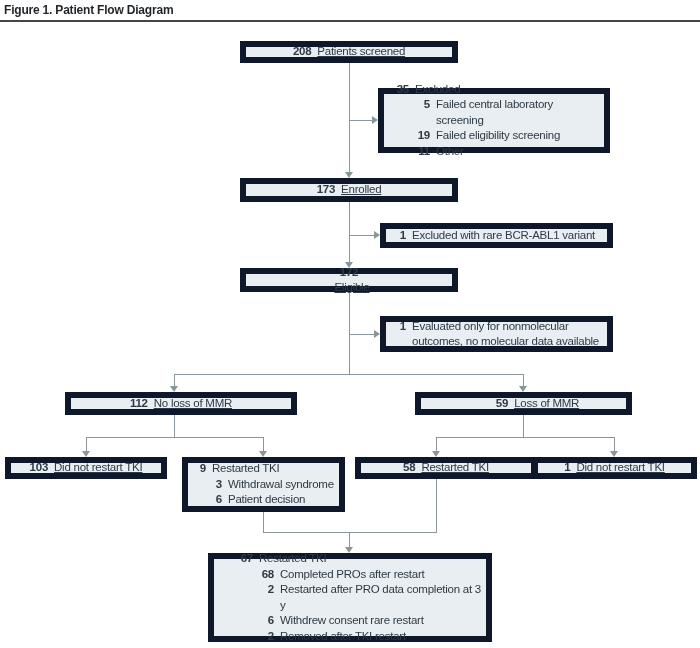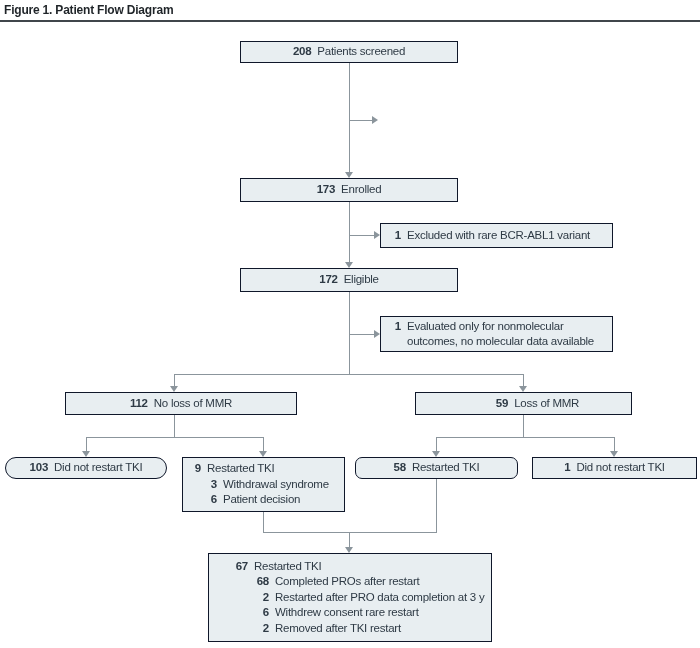--- a/index.html
+++ b/index.html
@@ -3,29 +3,29 @@
 <meta charset="utf-8">
 <style>
   html,body{margin:0;padding:0;background:#ffffff;}
   body{font-family:"Liberation Sans","DejaVu Sans",sans-serif;}
   #canvas{position:relative;width:700px;height:648px;background:#ffffff;overflow:hidden;}
 
   .fig-title{position:absolute;left:4px;top:3px;font-size:12px;font-weight:bold;
     color:#1f2428;letter-spacing:-0.2px;}
   .title-rule{position:absolute;left:0;top:20px;width:700px;height:2px;background:#40464b;}
 
-  .box{position:absolute;background:#e8eef1;border:1px solid #0f172a;box-sizing:border-box;
+  .box{position:absolute;background:#e8eef1;border:6px solid #0f172a;box-sizing:border-box;
     color:#2e3a45;font-size:11.5px;line-height:15.5px;letter-spacing:-0.25px;}
   .box.center{display:flex;align-items:center;justify-content:center;}
   .box.list{display:flex;flex-direction:column;justify-content:center;padding:2px 5px 2px 8px;}
   .row{display:flex;align-items:flex-start;}
   .n{font-weight:bold;flex:none;text-align:right;}
   .t{margin-left:6px;flex:1;}
   .center .n{text-align:right;}
-  .center .t{margin-left:6px;flex:none;}
+  .center .t{margin-left:6px;flex:none;text-decoration:underline;}
   .n17{width:17px;} .n38{width:38px;} .n12{width:12px;} .n10{width:10px;} .n26{width:26px;}
 
   .vl{position:absolute;width:1px;background:#8b959c;}
   .hl{position:absolute;height:1px;background:#8b959c;}
   .arr-d{position:absolute;width:0;height:0;border-left:4px solid transparent;
     border-right:4px solid transparent;border-top:6px solid #8b959c;}
   .arr-r{position:absolute;width:0;height:0;border-top:4px solid transparent;
     border-bottom:4px solid transparent;border-left:6px solid #8b959c;}
 </style>
 </head>
@@ -74,34 +74,52 @@
   <div class="vl" style="left:436px;top:479px;height:53px;"></div>
   <div class="hl" style="left:263px;top:532px;width:174px;"></div>
   <div class="vl" style="left:349px;top:532px;height:15px;"></div>
   <div class="arr-d" style="left:345px;top:547px;"></div>
 
   <div class="box center" style="left:240px;top:41px;width:218px;height:22px;">
     <span class="n">208</span>
     <span class="t">Patients screened</span>
   </div>
 
+  <div class="box list" style="left:378px;top:88px;width:232px;height:65px;">
+    <div class="row">
+      <span class="n n17">35</span>
+      <span class="t">Excluded</span>
+    </div>
+    <div class="row">
+      <span class="n n38">5</span>
+      <span class="t">Failed central laboratory screening</span>
+    </div>
+    <div class="row">
+      <span class="n n38">19</span>
+      <span class="t">Failed eligibility screening</span>
+    </div>
+    <div class="row">
+      <span class="n n38">11</span>
+      <span class="t">Other</span>
+    </div>
+  </div>
 
   <div class="box center" style="left:240px;top:178px;width:218px;height:24px;">
     <span class="n">173</span>
     <span class="t">Enrolled</span>
   </div>
 
   <div class="box list" style="left:380px;top:223px;width:233px;height:25px;">
     <div class="row">
       <span class="n n12">1</span>
       <span class="t">Excluded with rare BCR-ABL1 variant</span>
     </div>
   </div>
 
-  <div class="box center" style="left:240px;top:268px;width:218px;height:24px;">
+  <div class="box center" style="left:240px;top:268px;width:218px;height:24px;flex-direction:column;">
     <span class="n">172</span>
     <span class="t">Eligible</span>
   </div>
 
   <div class="box list" style="left:380px;top:316px;width:233px;height:36px;">
     <div class="row">
       <span class="n n12">1</span>
       <span class="t">Evaluated only for nonmolecular outcomes, no molecular data available</span>
     </div>
   </div>
@@ -109,41 +127,41 @@
   <div class="box center" style="left:65px;top:392px;width:232px;height:23px;">
     <span class="n">112</span>
     <span class="t">No loss of MMR</span>
   </div>
 
   <div class="box center" style="left:415px;top:392px;width:217px;height:23px;padding-left:28px;">
     <span class="n">59</span>
     <span class="t">Loss of MMR</span>
   </div>
 
-  <div class="box center" style="left:5px;top:457px;width:162px;height:22px;border-radius:11px;">
+  <div class="box center" style="left:5px;top:457px;width:162px;height:22px;">
     <span class="n">103</span>
     <span class="t">Did not restart TKI</span>
   </div>
 
   <div class="box list" style="left:182px;top:457px;width:163px;height:55px;">
     <div class="row">
       <span class="n n10">9</span>
       <span class="t">Restarted TKI</span>
     </div>
     <div class="row">
       <span class="n n26">3</span>
       <span class="t">Withdrawal syndrome</span>
     </div>
     <div class="row">
       <span class="n n26">6</span>
       <span class="t">Patient decision</span>
     </div>
   </div>
 
-  <div class="box center" style="left:355px;top:457px;width:163px;height:22px;border-radius:7px;">
+  <div class="box center" style="left:355px;top:457px;width:182px;height:22px;">
     <span class="n">58</span>
     <span class="t">Restarted TKI</span>
   </div>
 
   <div class="box center" style="left:532px;top:457px;width:165px;height:22px;">
     <span class="n">1</span>
     <span class="t">Did not restart TKI</span>
   </div>
 
   <div class="box list" style="left:208px;top:553px;width:284px;height:89px;padding-left:22px;">

